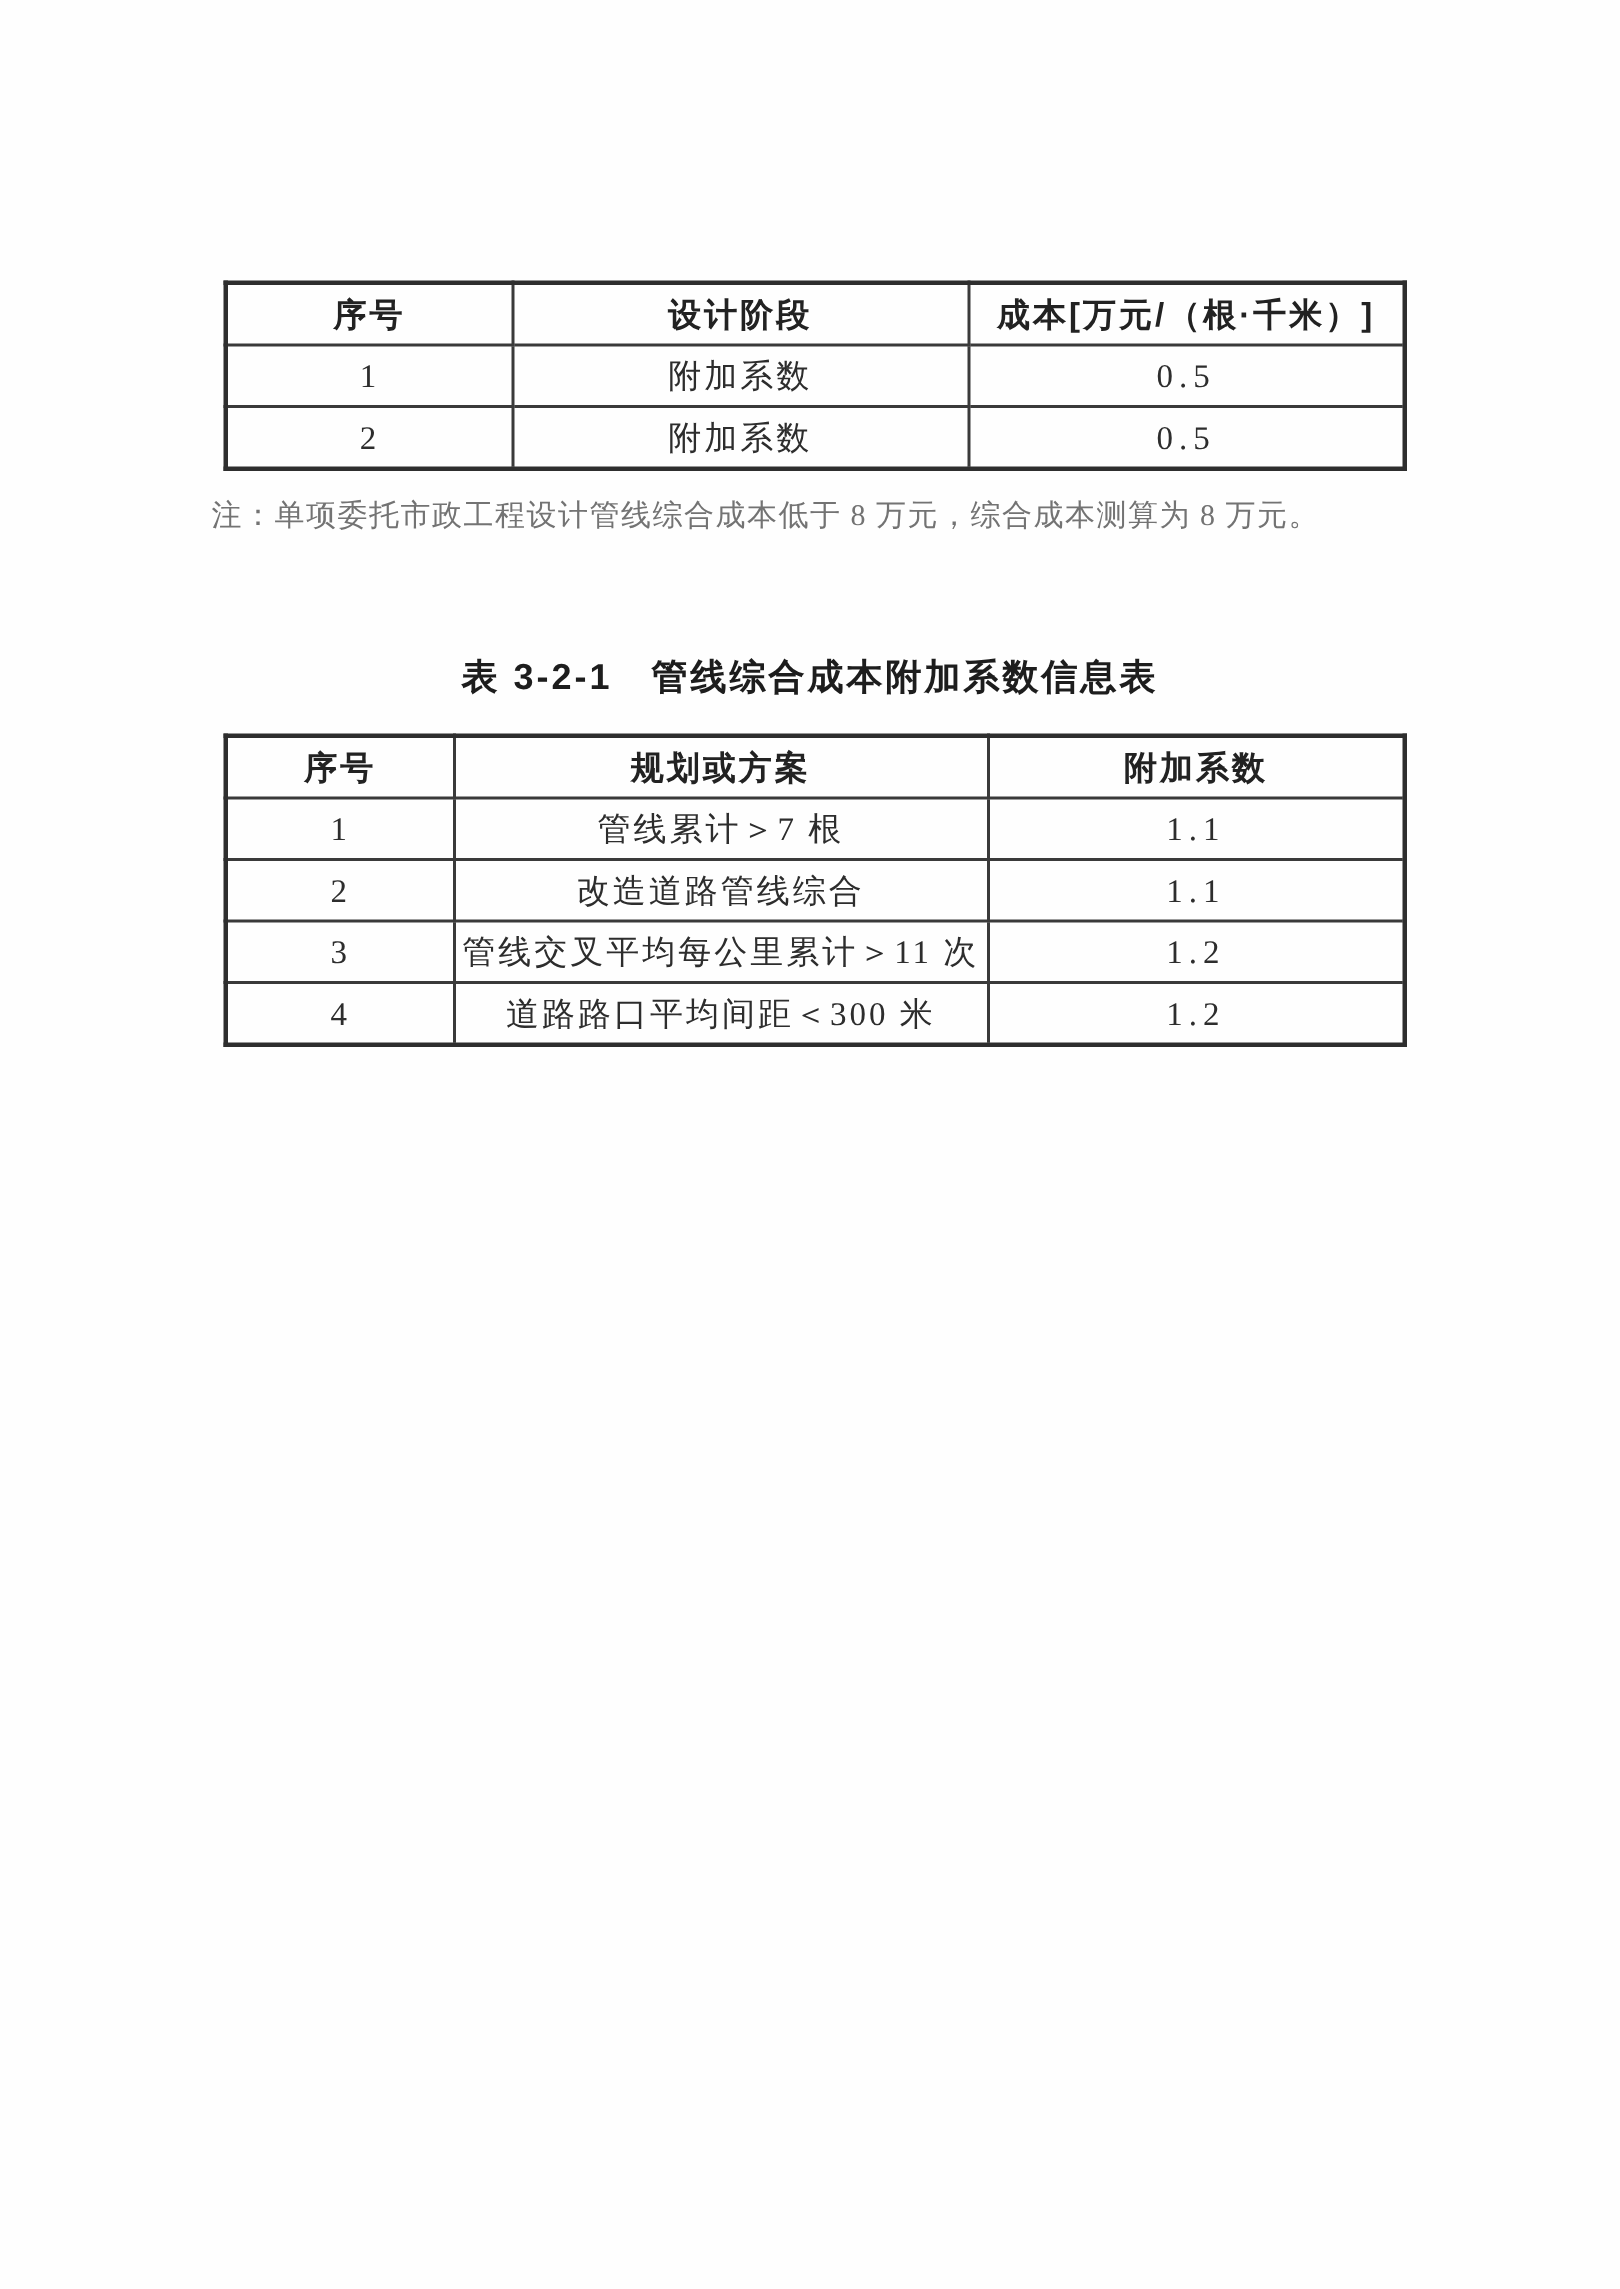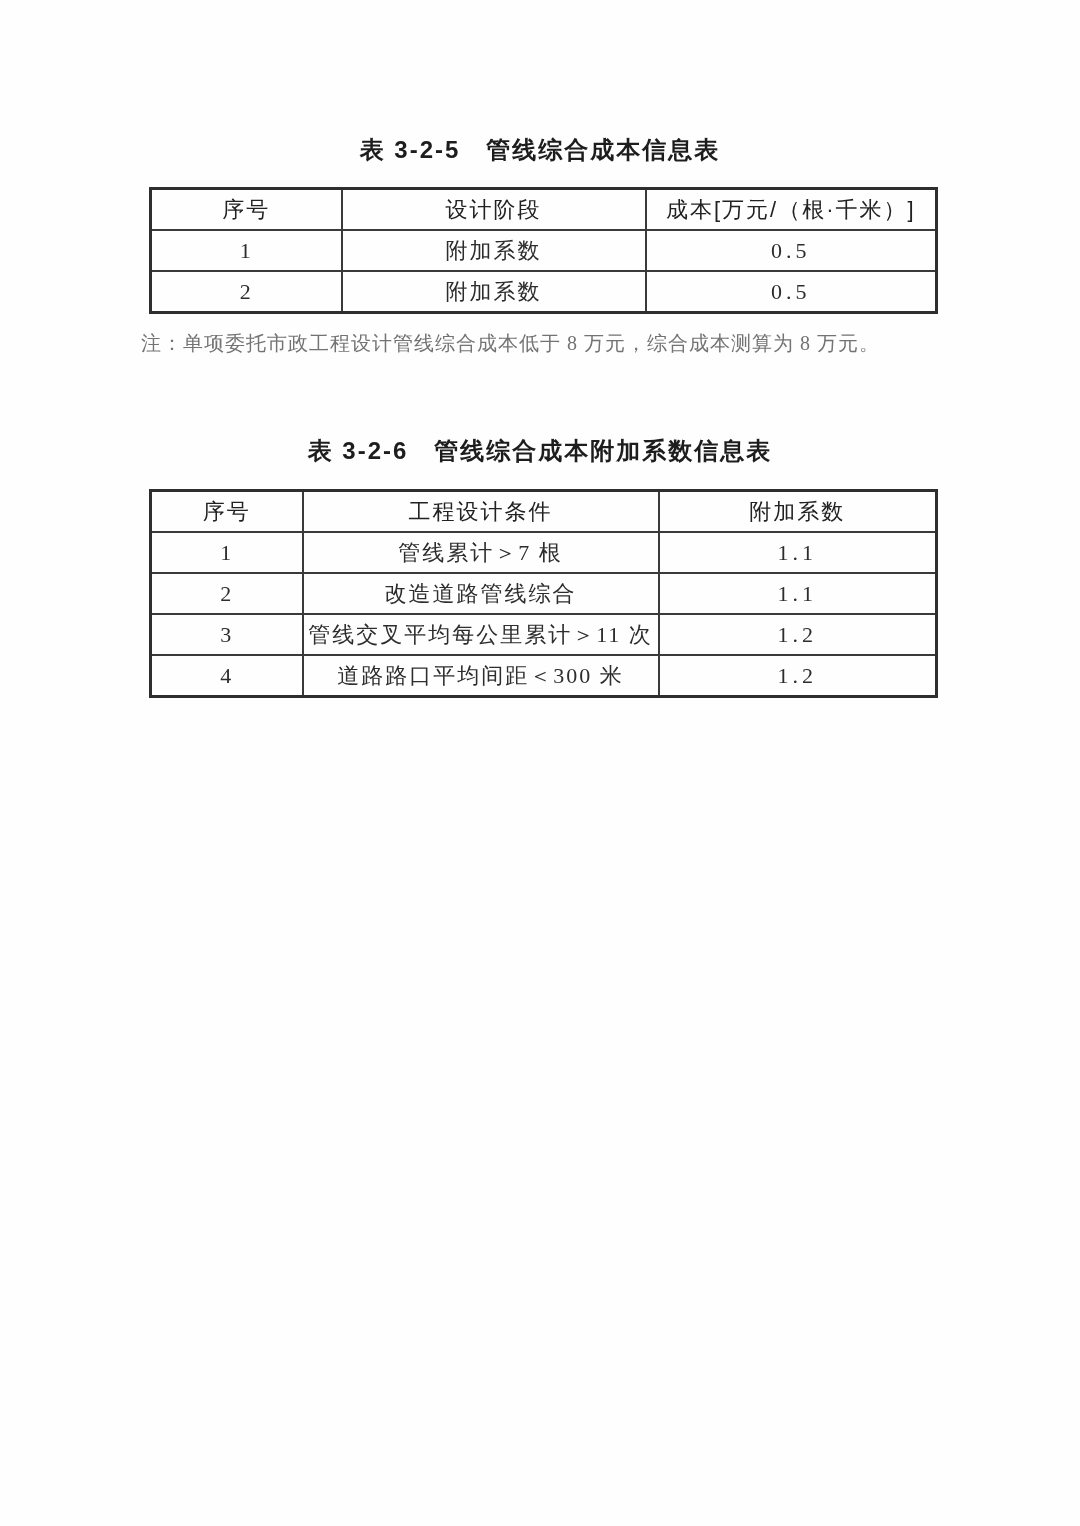--- a/index.html
+++ b/index.html
@@ -38,21 +38,21 @@
     border: 2px solid #3a3a3a;
     text-align: center;
     vertical-align: middle;
     height: 39px;
     padding: 0 4px;
     overflow: hidden;
     white-space: nowrap;
   }
   table.tbl th {
     font-family: "Liberation Sans", sans-serif;
-    font-weight: normal;
+    font-weight: bold;
     font-size: 22px;
     letter-spacing: 2px;
     color: #222222;
   }
   table.tbl td {
     font-family: "Liberation Serif", serif;
     font-size: 22px;
     letter-spacing: 2px;
     color: #2d2d2d;
   }
@@ -68,21 +68,20 @@
     white-space: nowrap;
   }
   .note1 { top: 330px; }
   .note2 { top: 712px; letter-spacing: 5px; }
 </style>
 </head>
 <body>
 
 <div class="page">
 
-  <div class="doc-title title1">表 3-2-5　管线综合成本信息表</div>
 
   <table class="tbl" id="tbl1">
     <colgroup>
       <col style="width:191px">
       <col style="width:304px">
       <col style="width:291px">
     </colgroup>
     <thead>
       <tr>
         <th>序号</th>
@@ -99,32 +98,32 @@
       <tr>
         <td>2</td>
         <td>附加系数</td>
         <td class="num">0.5</td>
       </tr>
     </tbody>
   </table>
 
   <div class="note note1">注：单项委托市政工程设计管线综合成本低于 8 万元，综合成本测算为 8 万元。</div>
 
-  <div class="doc-title title2">表 3-2-6　管线综合成本附加系数信息表</div>
+  <div class="doc-title title2">表 3-2-1　管线综合成本附加系数信息表</div>
 
   <table class="tbl" id="tbl2">
     <colgroup>
       <col style="width:152px">
       <col style="width:356px">
       <col style="width:278px">
     </colgroup>
     <thead>
       <tr>
         <th>序号</th>
-        <th>工程设计条件</th>
+        <th>规划或方案</th>
         <th>附加系数</th>
       </tr>
     </thead>
     <tbody>
       <tr>
         <td>1</td>
         <td>管线累计＞7 根</td>
         <td class="num">1.1</td>
       </tr>
       <tr>

